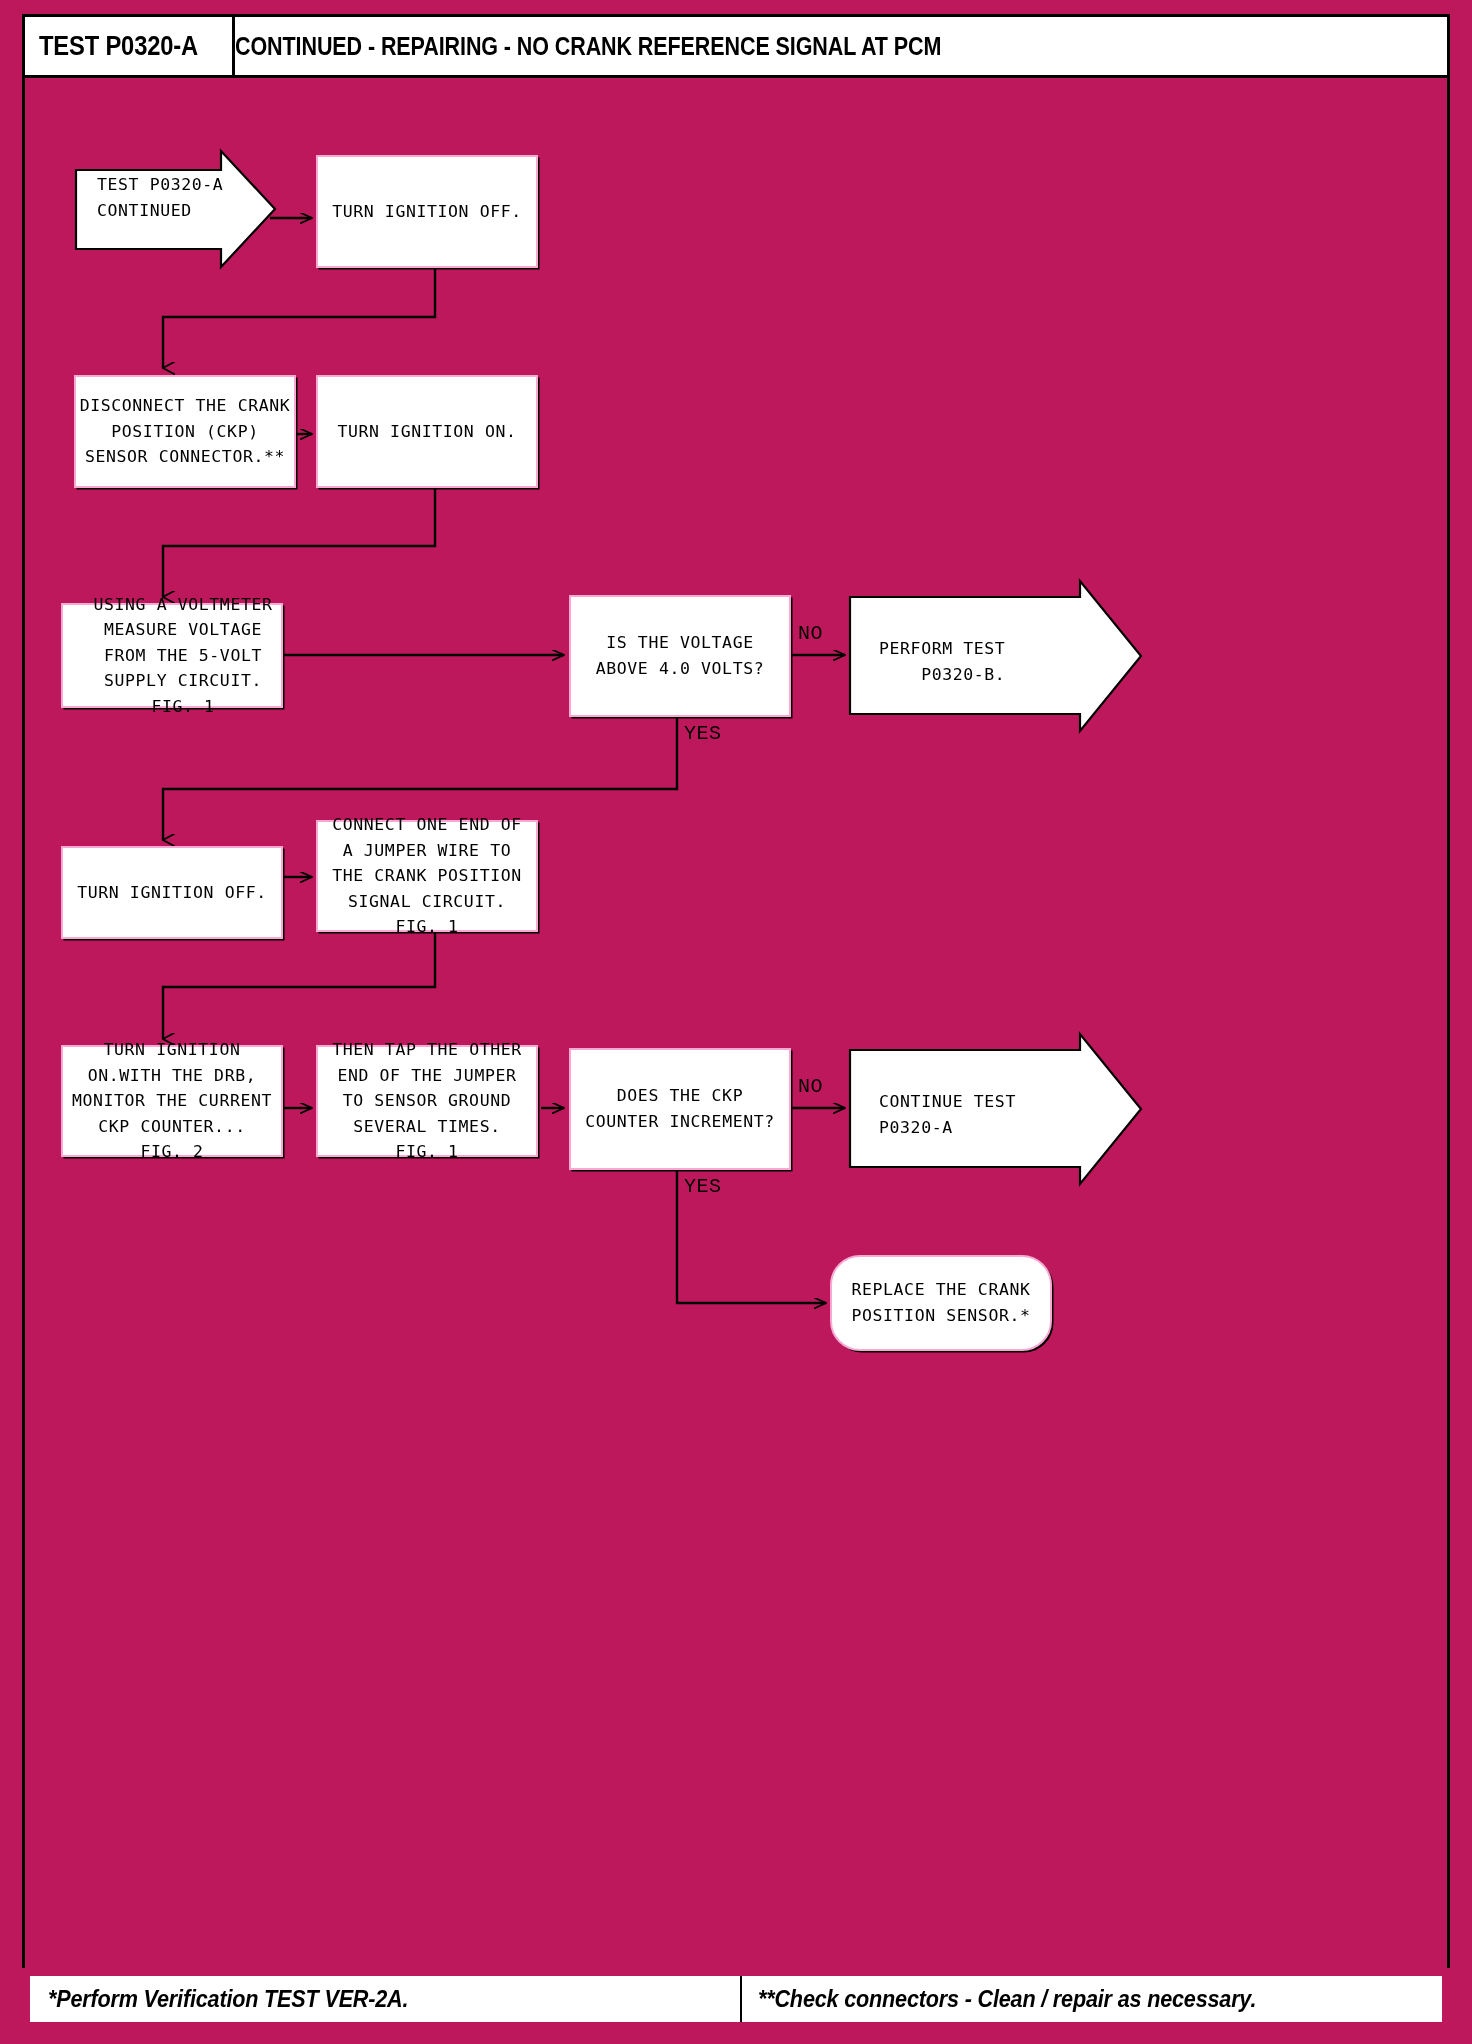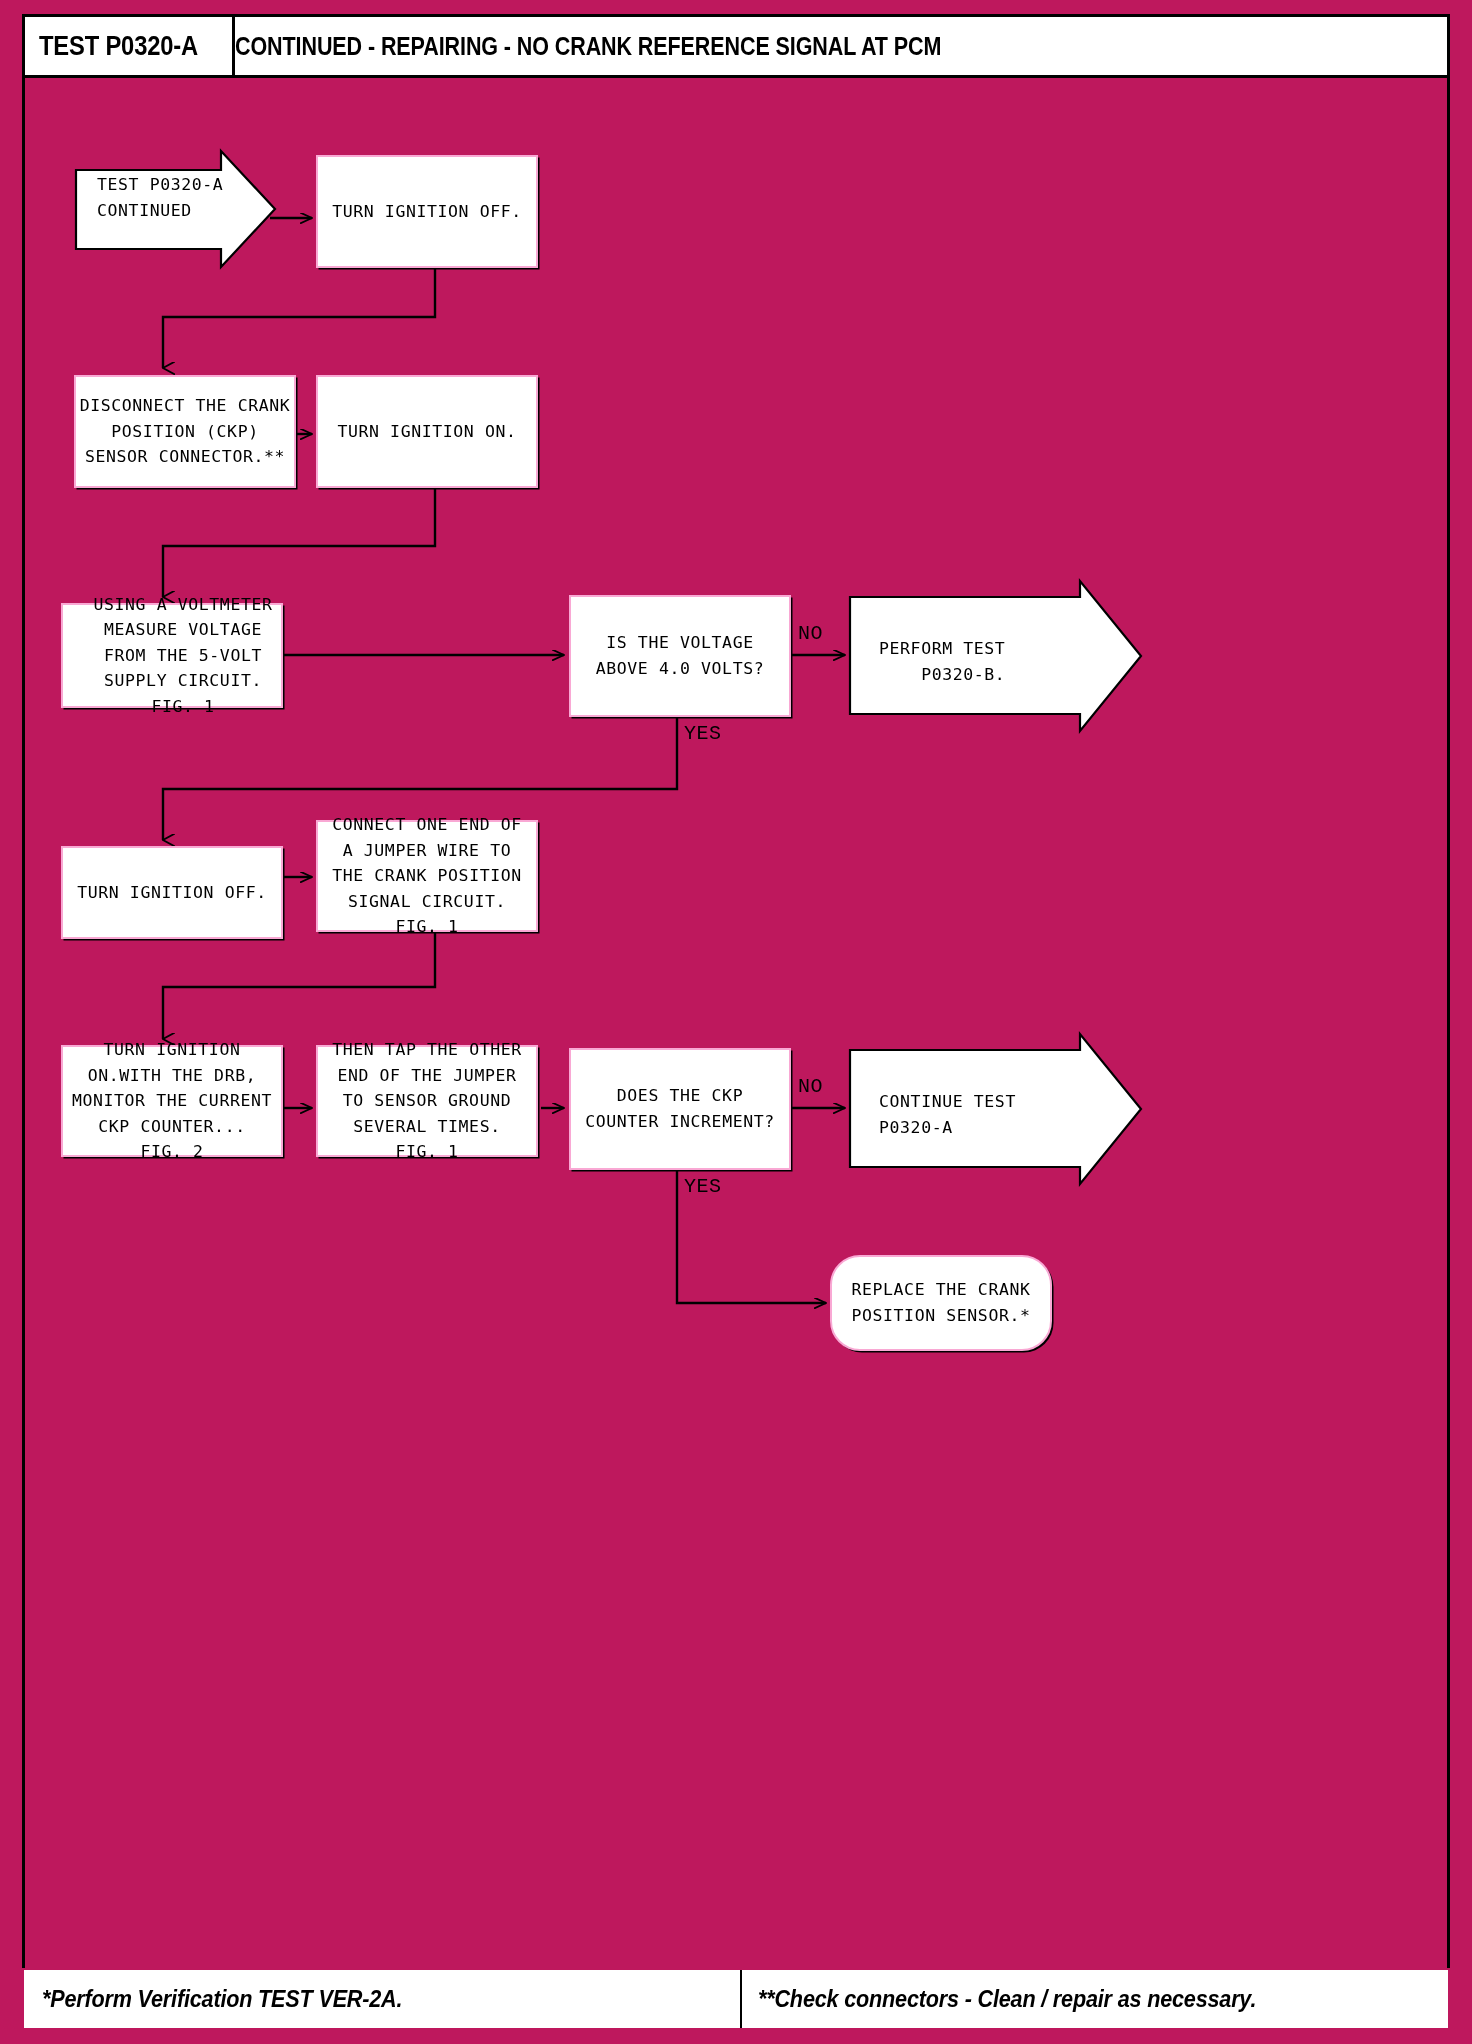--- a/index.html
+++ b/index.html
@@ -77,21 +77,21 @@
     letter-spacing: -0.1px;
   }
 
   
   .footer {
     position: absolute;
     left: 22px;
     top: 1968px;
     width: 1428px;
     height: 62px;
-    border: 2px solid #be185d;
+    border: 8px solid #be185d;
     box-sizing: border-box;
     background: #fff;
     display: flex;
   }
   .footer-cell {
     display: flex;
     align-items: center;
     box-sizing: border-box;
     white-space: nowrap;
     overflow: hidden;

